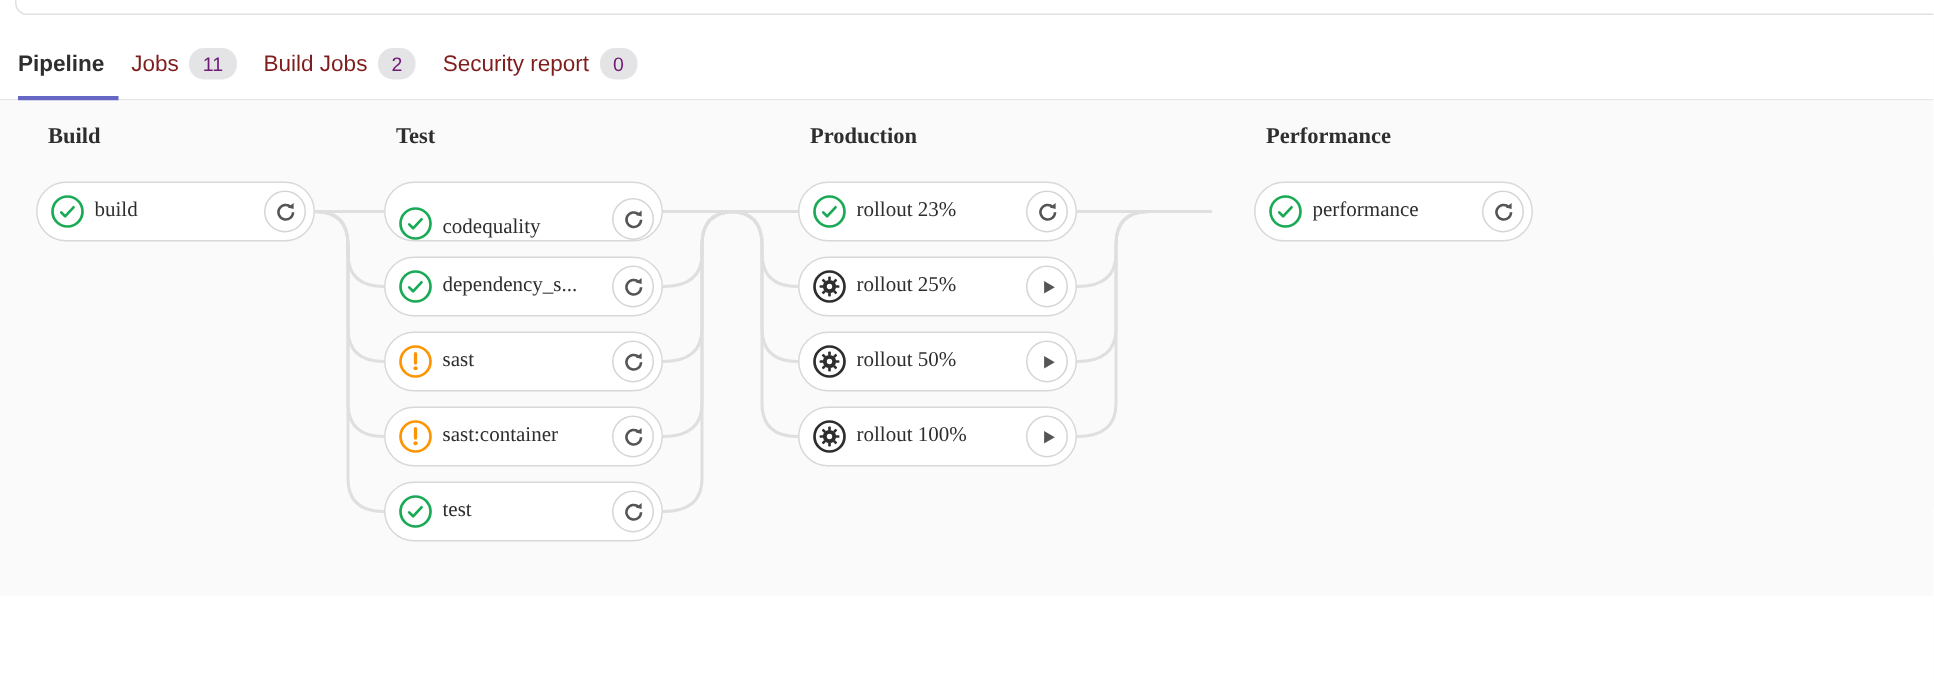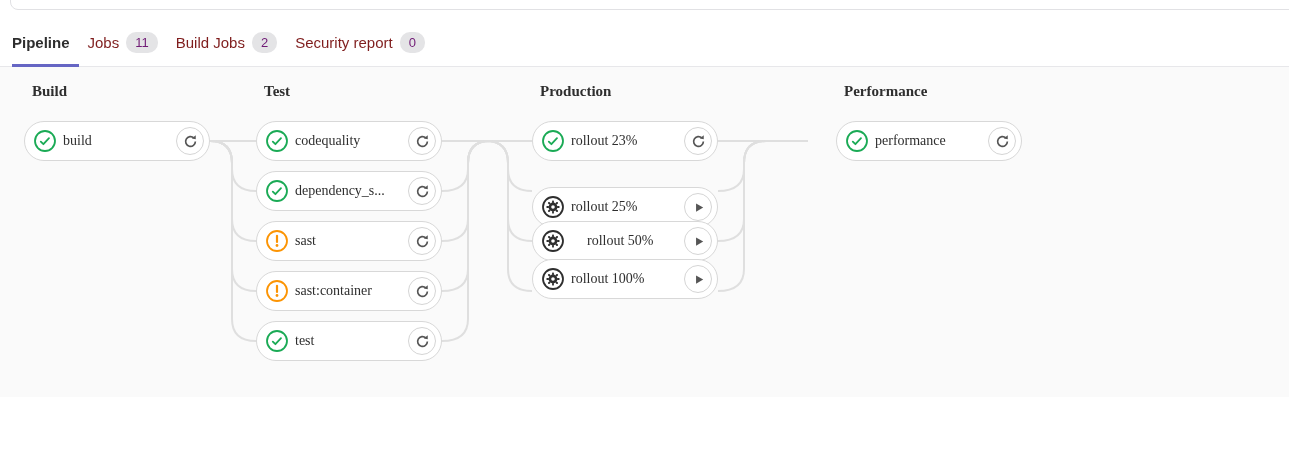--- a/index.html
+++ b/index.html
@@ -102,21 +102,21 @@
                 <svg viewBox="0 0 16 16" width="15" height="15">
       <path d="M13.2 8a5.2 5.2 0 1 1-1.6-3.76" fill="none" stroke="#555555" stroke-width="1.8"></path>
       <path d="M13.6 1.4v4.2l-4.2-.9z" fill="#555555"></path>
                 </svg>
               </span>
             </button>
           </div>
         </div>
         <div class="stage-col" style="left: 256px;">
           <h3 class="stage-title">Test</h3>
-          <div class="job-pill" style="top: 54px;">
+          <div class="job-pill" style="top: 54px; align-items: flex-end;">
             <span class="status-icon">
               <svg viewBox="0 0 22 22" width="22" height="22">
       <circle cx="11" cy="11" r="10" fill="#fff" stroke="#1aaa55" stroke-width="1.8"></circle>
       <path d="M6.8 11.6l2.6 2.6 5.6-6" fill="none" stroke="#1aaa55" stroke-width="1.8" stroke-linecap="round" stroke-linejoin="round"></path>
               </svg>
             </span>
             <span class="job-label">codequality</span>
             <button class="action-btn">
               <span style="display:flex">
                 <svg viewBox="0 0 16 16" width="15" height="15">
@@ -209,21 +209,21 @@
             <span class="job-label">rollout 23%</span>
             <button class="action-btn">
               <span style="display:flex">
                 <svg viewBox="0 0 16 16" width="15" height="15">
       <path d="M13.2 8a5.2 5.2 0 1 1-1.6-3.76" fill="none" stroke="#555555" stroke-width="1.8"></path>
       <path d="M13.6 1.4v4.2l-4.2-.9z" fill="#555555"></path>
                 </svg>
               </span>
             </button>
           </div>
-          <div class="job-pill" style="top: 120px;">
+          <div class="job-pill" style="top: 104px;">
             <span class="status-icon">
               <svg viewBox="0 0 22 22" width="22" height="22">
     <circle cx="11" cy="11" r="10" fill="#fff" stroke="#2e2e2e" stroke-width="1.8"></circle>
     <circle cx="11" cy="11" r="3.1" fill="none" stroke="#2e2e2e" stroke-width="2.6"></circle>
     <g fill="#2e2e2e">
                   <rect x="10.1" y="4.4" width="1.8" height="2.6" rx="0.6" transform="rotate(0 11 11)"></rect>
                   <rect x="10.1" y="4.4" width="1.8" height="2.6" rx="0.6" transform="rotate(45 11 11)"></rect>
                   <rect x="10.1" y="4.4" width="1.8" height="2.6" rx="0.6" transform="rotate(90 11 11)"></rect>
                   <rect x="10.1" y="4.4" width="1.8" height="2.6" rx="0.6" transform="rotate(135 11 11)"></rect>
                   <rect x="10.1" y="4.4" width="1.8" height="2.6" rx="0.6" transform="rotate(180 11 11)"></rect>
@@ -235,21 +235,21 @@
             </span>
             <span class="job-label">rollout 25%</span>
             <button class="action-btn">
               <span style="display:flex">
                 <svg viewBox="0 0 16 16" width="15" height="15">
     <path d="M5.4 3.6v8.8L13 8z" fill="#555555"></path>
                 </svg>
               </span>
             </button>
           </div>
-          <div class="job-pill" style="top: 154px; gap: 16px;">
+          <div class="job-pill" style="top: 154px;">
             <span class="status-icon">
               <svg viewBox="0 0 22 22" width="22" height="22">
     <circle cx="11" cy="11" r="10" fill="#fff" stroke="#2e2e2e" stroke-width="1.8"></circle>
     <circle cx="11" cy="11" r="3.1" fill="none" stroke="#2e2e2e" stroke-width="2.6"></circle>
     <g fill="#2e2e2e">
                   <rect x="10.1" y="4.4" width="1.8" height="2.6" rx="0.6" transform="rotate(0 11 11)"></rect>
                   <rect x="10.1" y="4.4" width="1.8" height="2.6" rx="0.6" transform="rotate(45 11 11)"></rect>
                   <rect x="10.1" y="4.4" width="1.8" height="2.6" rx="0.6" transform="rotate(90 11 11)"></rect>
                   <rect x="10.1" y="4.4" width="1.8" height="2.6" rx="0.6" transform="rotate(135 11 11)"></rect>
                   <rect x="10.1" y="4.4" width="1.8" height="2.6" rx="0.6" transform="rotate(180 11 11)"></rect>
@@ -261,21 +261,21 @@
             </span>
             <span class="job-label">rollout 50%</span>
             <button class="action-btn">
               <span style="display:flex">
                 <svg viewBox="0 0 16 16" width="15" height="15">
     <path d="M5.4 3.6v8.8L13 8z" fill="#555555"></path>
                 </svg>
               </span>
             </button>
           </div>
-          <div class="job-pill" style="top: 192px; justify-content: flex-end;">
+          <div class="job-pill" style="top: 204px; justify-content: flex-end;">
             <span class="status-icon">
               <svg viewBox="0 0 22 22" width="22" height="22">
     <circle cx="11" cy="11" r="10" fill="#fff" stroke="#2e2e2e" stroke-width="1.8"></circle>
     <circle cx="11" cy="11" r="3.1" fill="none" stroke="#2e2e2e" stroke-width="2.6"></circle>
     <g fill="#2e2e2e">
                   <rect x="10.1" y="4.4" width="1.8" height="2.6" rx="0.6" transform="rotate(0 11 11)"></rect>
                   <rect x="10.1" y="4.4" width="1.8" height="2.6" rx="0.6" transform="rotate(45 11 11)"></rect>
                   <rect x="10.1" y="4.4" width="1.8" height="2.6" rx="0.6" transform="rotate(90 11 11)"></rect>
                   <rect x="10.1" y="4.4" width="1.8" height="2.6" rx="0.6" transform="rotate(135 11 11)"></rect>
                   <rect x="10.1" y="4.4" width="1.8" height="2.6" rx="0.6" transform="rotate(180 11 11)"></rect>

